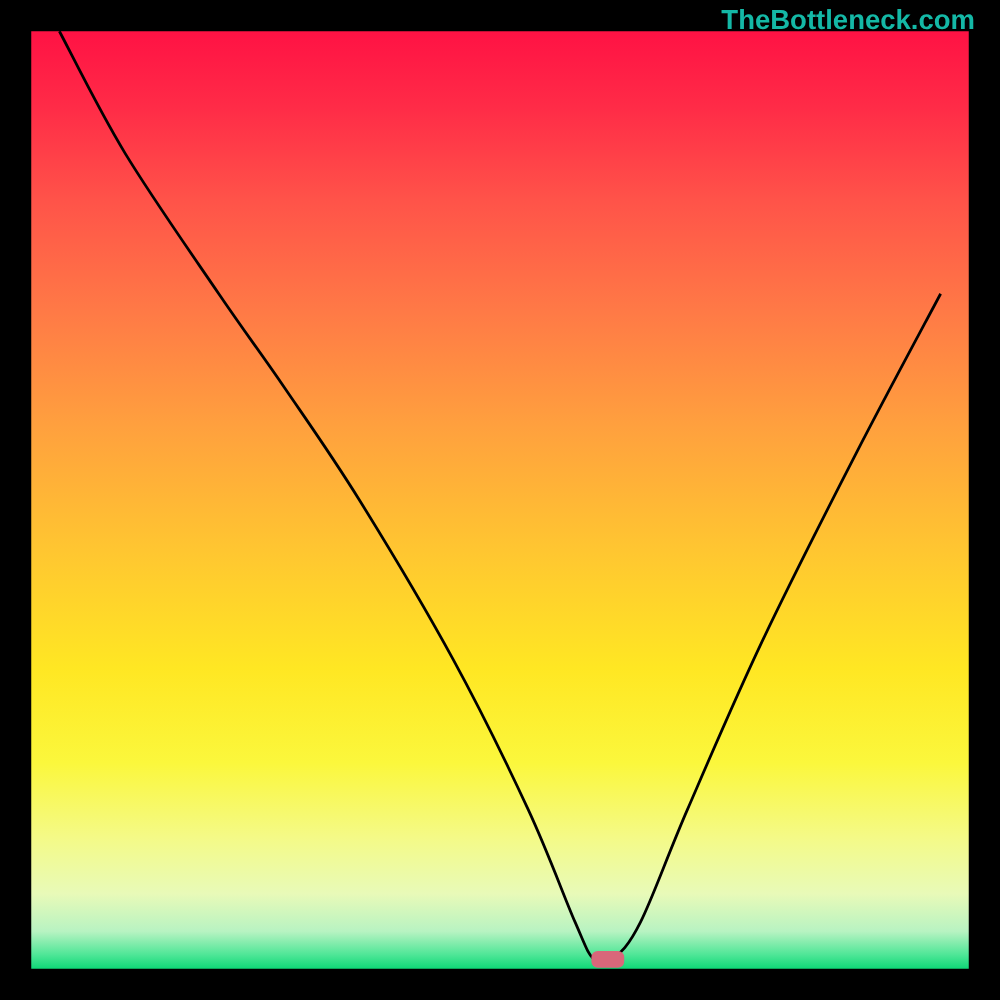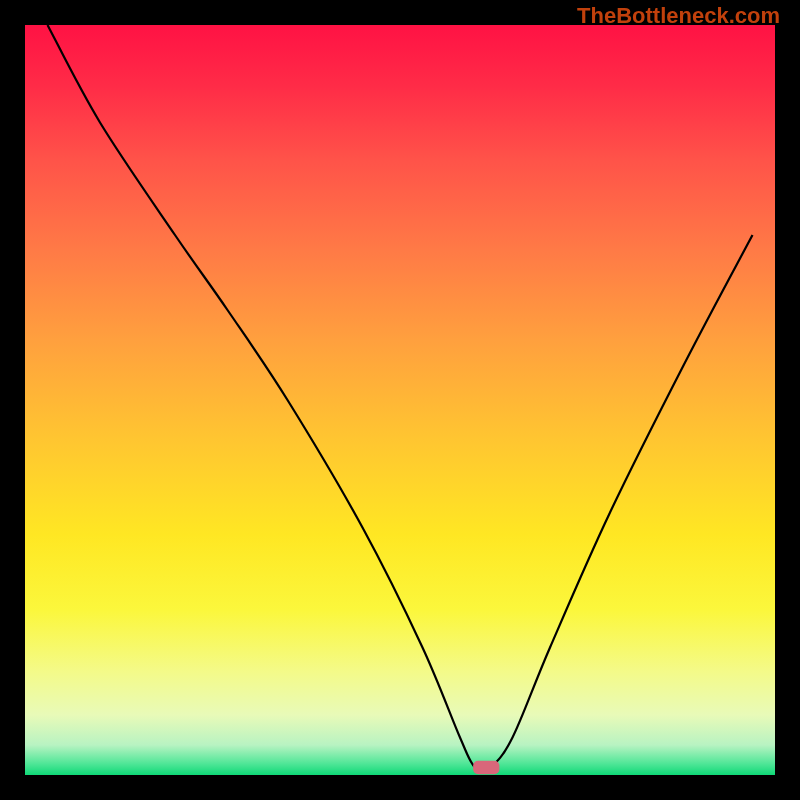--- a/index.html
+++ b/index.html
@@ -13,21 +13,21 @@
   }
   .container {
     width: 800px;
     height: 800px;
     position: relative;
   }
   .watermark {
     position: absolute;
     top: 3px;
     right: 20px;
-    color: #c2410c;
+    color: #14b8a6;
     font-size: 22px;
     font-weight: bold;
     z-index: 10;
   }
   svg {
     display: block;
   }
 </style>
 </head>
 <body>

